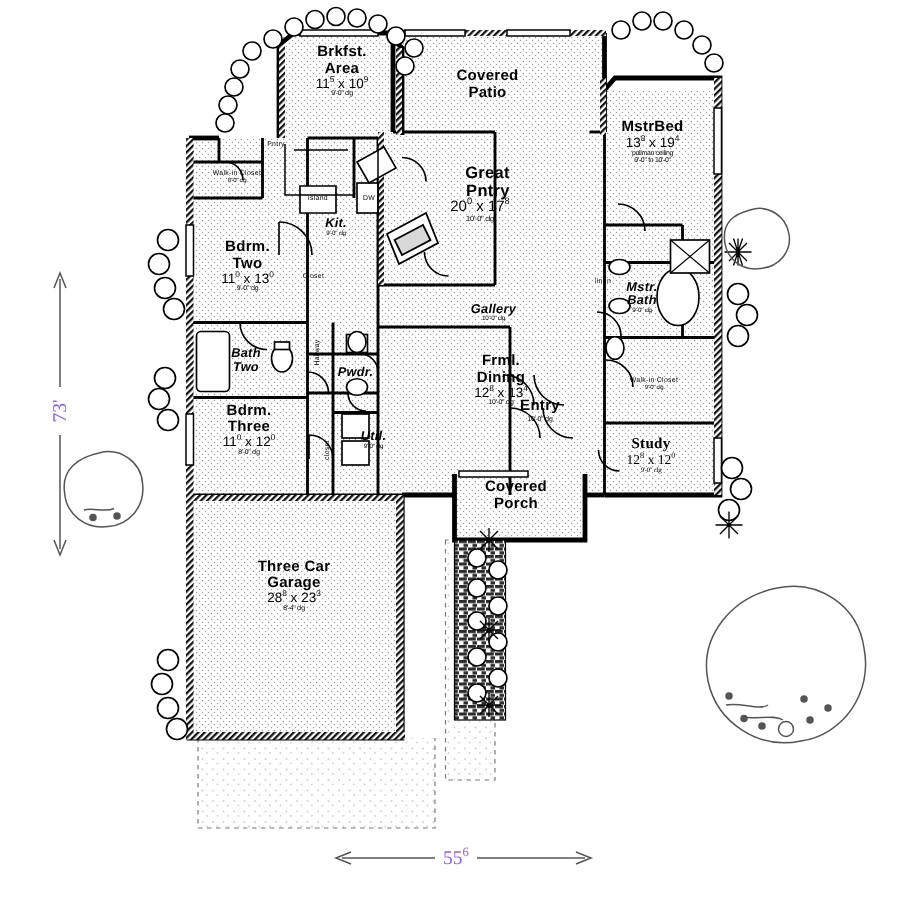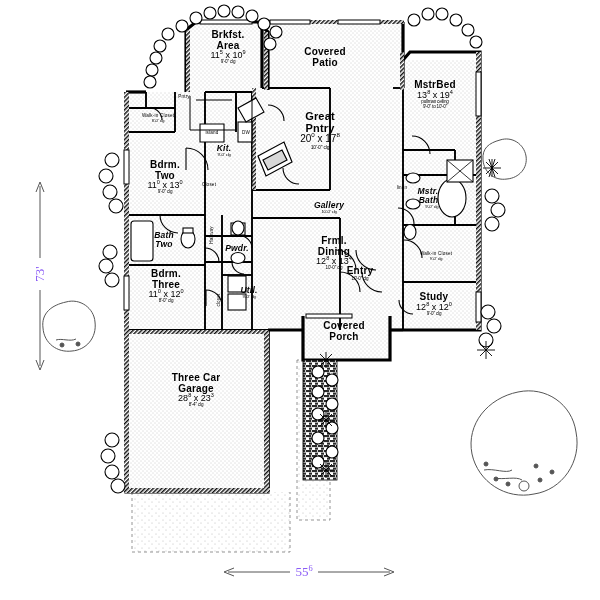--- a/index.html
+++ b/index.html
@@ -36,21 +36,21 @@
   }
   .lbl .rdim {
     display: block;
     font-weight: normal;
   }
   .lbl .rclg {
     display: block;
     font-weight: normal;
     letter-spacing: -.2px;
   }
-  .lbl.sz-lg .rname { font-size: 11px; }
+  .lbl.sz-lg .rname { font-size: 11px; text-align: right; }
   .lbl.sz-lg .rdim  { font-size: 10px; }
   .lbl.sz-lg .rclg  { font-size: 5px; }
 
   .lbl.sz-md .rname { font-size: 10px; }
   .lbl.sz-md .rdim  { font-size: 9px; }
   .lbl.sz-md .rclg  { font-size: 4.6px; }
 
   .lbl.sz-sm .rname { font-size: 8.5px; font-style: italic; }
   .lbl.sz-sm .rclg  { font-size: 4.2px; }
 
@@ -445,21 +445,21 @@
       <div class="lbl sz-tiny" style="left: 209px; top: 185px;">
         <span class="rname">Closet</span>
       </div>
       <div class="lbl sz-sm" style="left: 329px; top: 208px;">
         <span class="rname">Gallery</span>
         <span class="rclg">10'-0" clg</span>
       </div>
       <div class="lbl sz-tiny" style="left: 402px; top: 188px;">
         <span class="rname">linen</span>
       </div>
-      <div class="lbl sz-sm" style="left: 428px; top: 198px; text-align: right;">
+      <div class="lbl sz-sm" style="left: 428px; top: 198px;">
         <span class="rname">Mstr.</span>
         <span class="rname">Bath</span>
         <span class="rclg">9'-0" clg</span>
       </div>
       <div class="lbl sz-sm" style="left: 164px; top: 240px;">
         <span class="rname">Bath</span>
         <span class="rname">Two</span>
       </div>
       <div class="lbl sz-tiny rot90" style="left: 212px; top: 235px;">
         <span class="rname">Hallway</span>
@@ -487,21 +487,21 @@
         <span class="rdim"><span>11</span><sup>0</sup> x <span>12</span><sup>0</sup></span>
         <span class="rclg">8'-0" clg</span>
       </div>
       <div class="lbl sz-sm" style="left: 249px; top: 293px;">
         <span class="rname">Util.</span>
         <span class="rclg">9'-0" clg</span>
       </div>
       <div class="lbl sz-tiny rot90" style="left: 219px; top: 300px;">
         <span class="rname">closet</span>
       </div>
-      <div class="lbl sz-md" style="left: 434px; top: 304px;">
+      <div class="lbl sz-md" style="left: 434px; top: 304px; font-family: Liberation Serif, serif;">
         <span class="rname">Study</span>
         <span class="rdim"><span>12</span><sup>8</sup> x <span>12</span><sup>0</sup></span>
         <span class="rclg">9'-0" clg</span>
       </div>
       <div class="lbl sz-md" style="left: 344px; top: 331px;">
         <span class="rname">Covered</span>
         <span class="rname">Porch</span>
       </div>
       <div class="lbl sz-md" style="left: 196px; top: 391px;">
         <span class="rname">Three Car</span>

